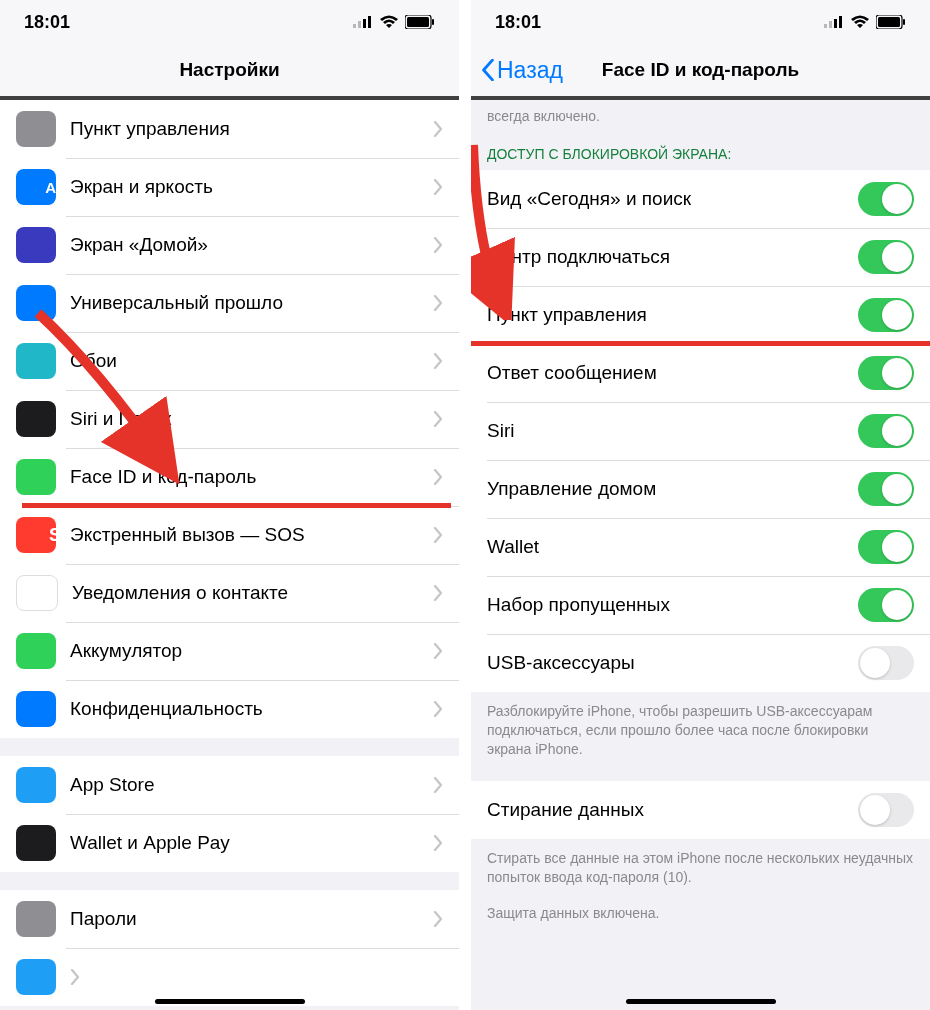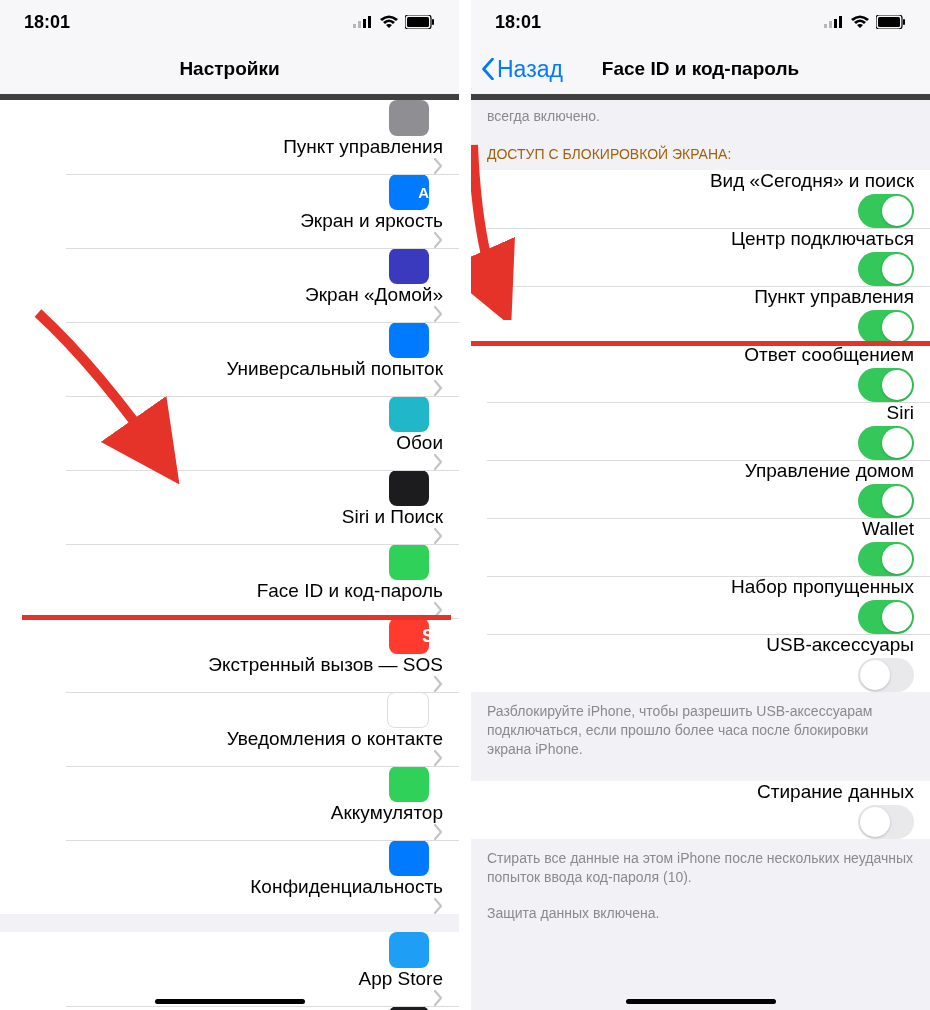--- a/index.html
+++ b/index.html
@@ -32,43 +32,42 @@
   .status-time { font-size: 18px; }
   .status-right { display: flex; align-items: center; gap: 6px; }
   
   .nav-bar {
     height: 56px;
     display: flex;
     align-items: center;
     justify-content: center;
     position: relative;
     background: #f7f7f9;
-    border-bottom: 6px solid #404040;
+    border-bottom: 4px solid #404040;
   }
   .nav-title { font-size: 19px; font-weight: 600; }
   .nav-back {
     position: absolute;
     left: 10px;
     display: flex;
     align-items: center;
     color: #007aff;
     font-size: 23px;
     gap: 2px;
   }
   .nav-back svg { width: 14px; height: 22px; }
   
   .section { margin-top: 18px; background: #fff; }
   .section.first { margin-top: 0; }
   .row {
     display: flex;
-    align-items: flex-end;
+    align-items: center;
     min-height: 58px;
     padding: 0 16px 0 16px;
     position: relative;
-    flex-direction: column;
   }
   .row + .row::before {
     content: "";
     position: absolute;
     left: 66px;
     right: 0;
     top: 0;
     height: 1px;
     background: #dcdcdf;
   }
@@ -105,21 +104,21 @@
     background: #fff;
     border-radius: 50%;
     top: 2px; left: 2px;
     box-shadow: 0 1px 3px rgba(0,0,0,.2);
     transition: none;
   }
   .toggle.on .knob { left: 24px; }
   
   .group-header {
     font-size: 14px;
-    color: #a16207;
+    color: #15803d;
     padding: 22px 16px 8px;
     text-transform: none;
   }
   .group-footer {
     font-size: 14px;
     color: #8a8a8e;
     padding: 10px 16px 4px;
     line-height: 1.35;
   }
   .subtext-top {
@@ -239,21 +238,21 @@
           </div>
         </div>
         <div class="row">
           <div class="icon-box" style="background: rgb(0, 122, 255);">
             <svg width="24" height="24" viewBox="0 0 24 24">
               <circle cx="12" cy="12" r="10" fill="#fff"></circle>
               <circle cx="12" cy="9" r="3" fill="#007aff"></circle>
               <path d="M6 18 Q12 12 18 18" fill="#007aff"></path>
             </svg>
           </div>
-          <div class="row-label">Универсальный попыток</div>
+          <div class="row-label">Универсальный прошло</div>
           <div class="chevron">
             <svg viewBox="0 0 10 16">
               <path d="M2 1 L8 8 L2 15" stroke="#c5c5c7" stroke-width="2.2" fill="none" stroke-linecap="round" stroke-linejoin="round"></path>
             </svg>
           </div>
         </div>
         <div class="row">
           <div class="icon-box" style="background: rgb(32, 184, 201);">
             <svg width="24" height="24" viewBox="0 0 24 24">
               <circle cx="12" cy="12" r="3" fill="#fff"></circle>

